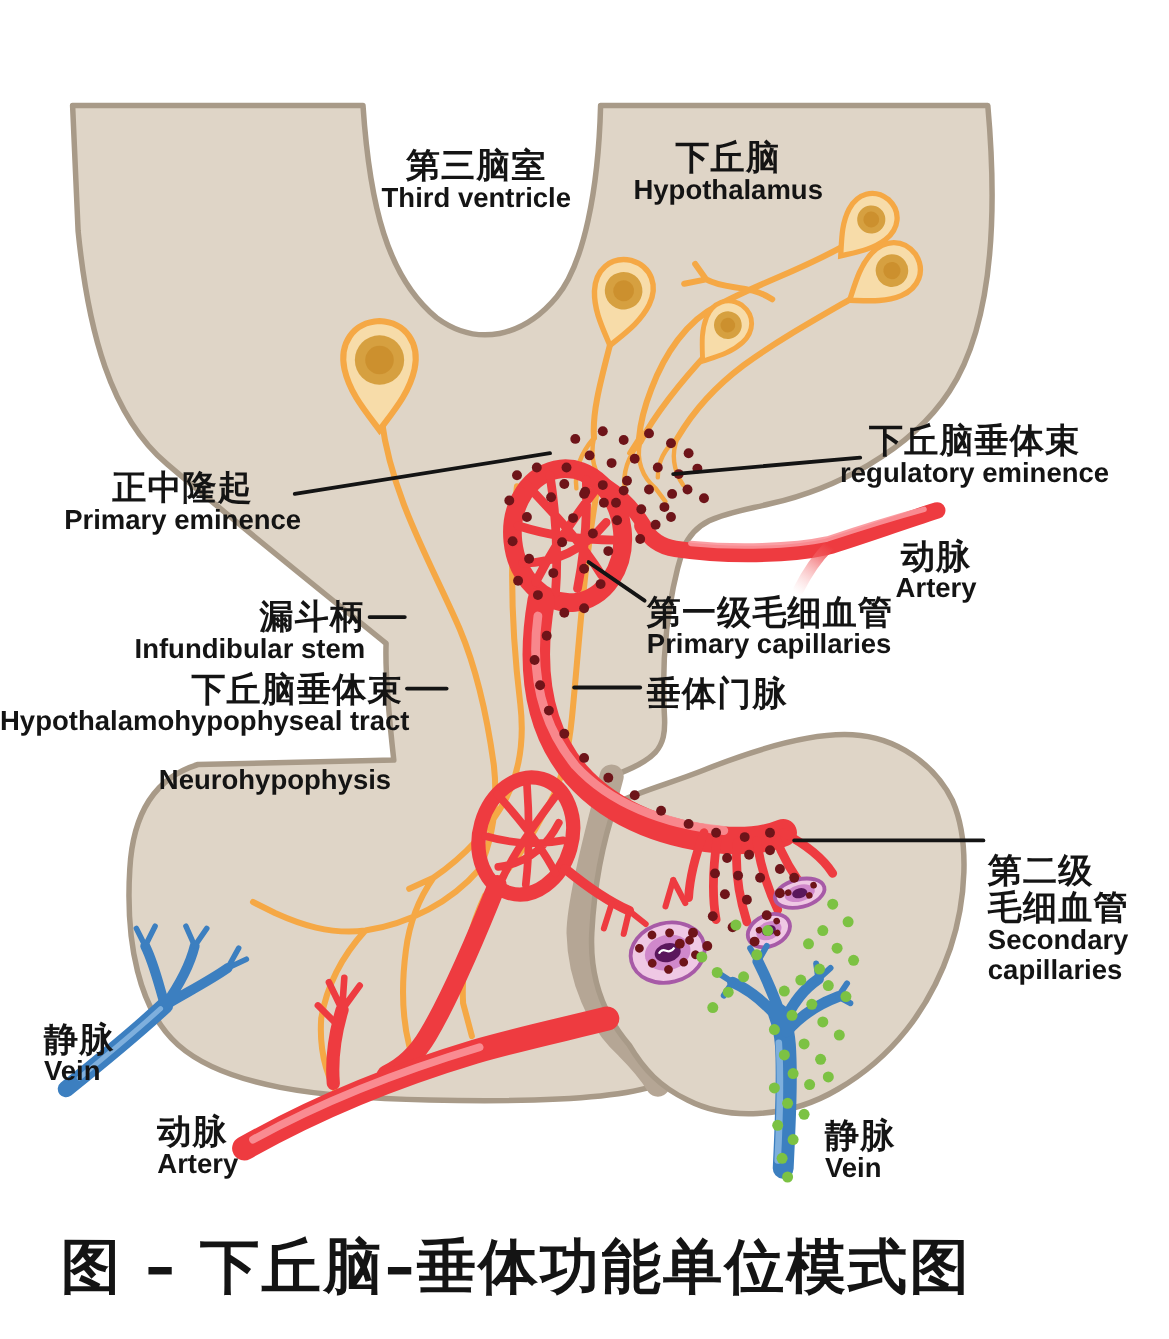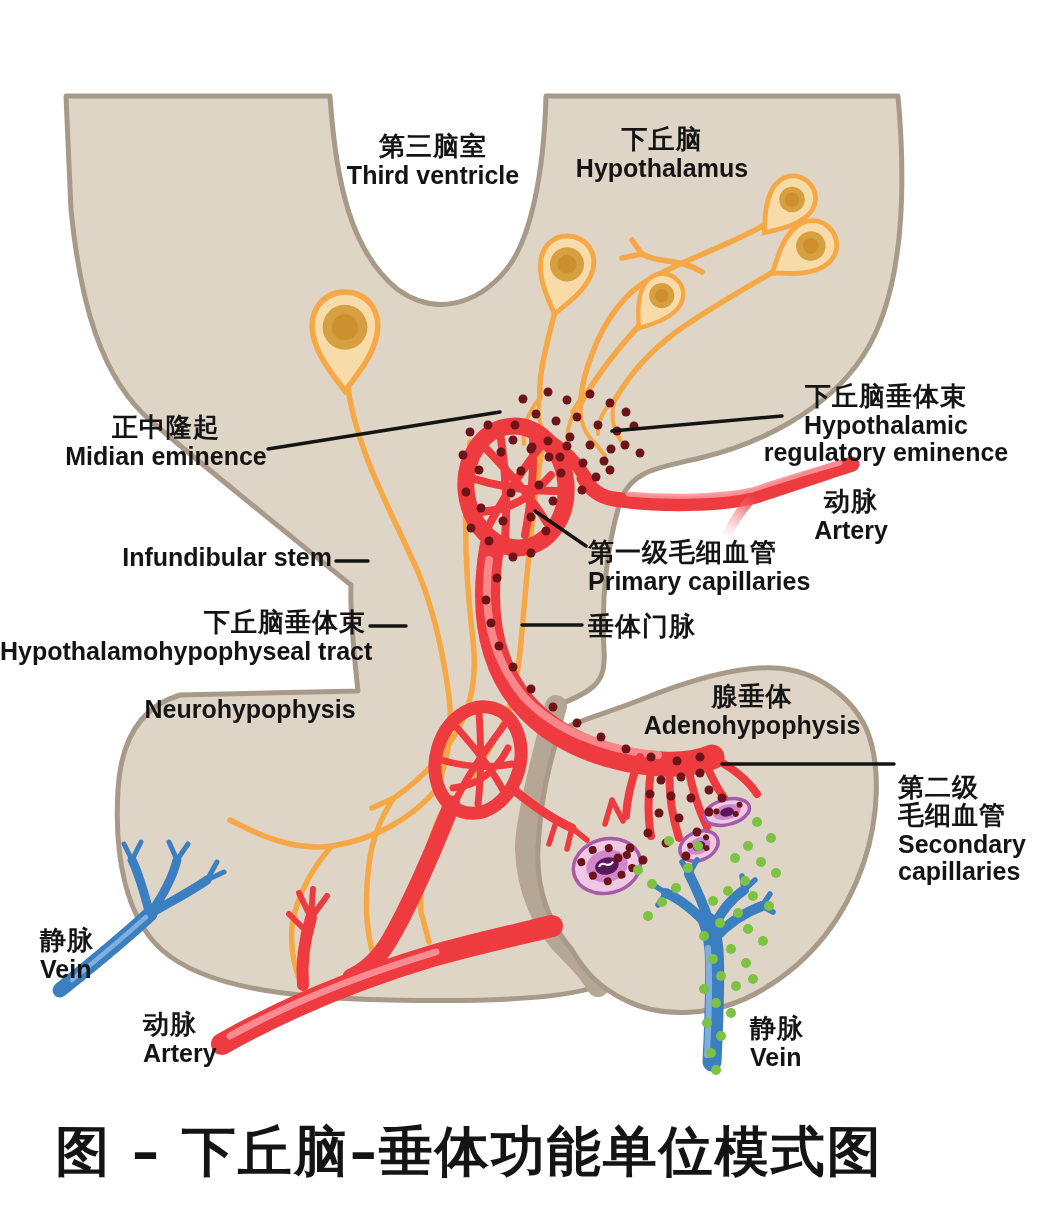--- a/index.html
+++ b/index.html
@@ -27,21 +27,21 @@
   .dotp{fill:var(--peptide-dot);}
   .doth{fill:var(--hormone-dot);}
   .vein{stroke:var(--vein-blue);fill:none;stroke-linecap:round;stroke-linejoin:round;}
   .vein-hi{stroke:var(--vein-blue-light);fill:none;stroke-linecap:round;}
   .cellbody{fill:var(--cell-fill);stroke:var(--cell-outline);stroke-width:3.5px;}
   .cellinner{fill:var(--cell-inner);}
   .cellnuc{fill:var(--cell-nucleus);}
   .leader{stroke:var(--label-text);stroke-width:3.5px;stroke-linecap:round;fill:none;}
   
   .lbl{position:absolute;color:var(--label-text);line-height:1.08;white-space:nowrap;text-align:center;}
-  .lbl .zh{display:block;font-family:Liberation Mono, monospace;font-weight:600;font-size:26px;letter-spacing:1px;}
+  .lbl .zh{display:block;font-family:Liberation Sans, sans-serif;font-weight:600;font-size:31px;letter-spacing:1px;}
   .lbl .en{display:block;font-family:"Liberation Sans","DejaVu Sans",sans-serif;font-weight:700;font-size:25px;letter-spacing:0;}
   .lbl.c{transform:translateX(-50%);}
   .lbl.r{text-align:right;}
   .lbl.l{text-align:left;}
   .caption{position:absolute;left:469px;top:1116px;transform:translateX(-50%);
            font-family:"DejaVu Sans",sans-serif;font-weight:700;font-size:54px;
            color:var(--label-text);white-space:nowrap;letter-spacing:2px;}
 </style>
 </head>
 <body>
@@ -390,35 +390,35 @@
   <span class="en">Third ventricle</span>
 </div>
 
 <div class="lbl c" style="left:662px;top:127px;">
   <span class="zh">下丘脑</span>
   <span class="en">Hypothalamus</span>
 </div>
 
 <div class="lbl c" style="left:886px;top:384px;">
   <span class="zh">下丘脑垂体束</span>
-  <span class="en">Hypothalamic</span>
   <span class="en">regulatory eminence</span>
 </div>
 
-<div class="lbl c" style="left:166px;top:415px;">
+<div class="lbl c" style="left:166px;top:427px;">
   <span class="zh">正中隆起</span>
-  <span class="en">Midian eminence</span>
+  <span class="en">Primary eminence</span>
 </div>
 
 <div class="lbl c" style="left:851px;top:489px;">
   <span class="zh">动脉</span>
   <span class="en">Artery</span>
 </div>
 
 <div class="lbl r" style="left:0;top:544px;width:332px;">
+  <span class="zh">漏斗柄</span>
   <span class="en">Infundibular stem</span>
 </div>
 
 <div class="lbl r" style="left:0;top:610px;width:366px;">
   <span class="zh">下丘脑垂体束</span>
   <span class="en">Hypothalamohypophyseal tract</span>
 </div>
 
 <div class="lbl l" style="left:588px;top:540px;">
   <span class="zh">第一级毛细血管</span>
@@ -426,24 +426,20 @@
 </div>
 
 <div class="lbl l" style="left:588px;top:614px;">
   <span class="zh">垂体门脉</span>
 </div>
 
 <div class="lbl c" style="left:250px;top:696px;">
   <span class="en">Neurohypophysis</span>
 </div>
 
-<div class="lbl c" style="left:752px;top:684px;">
-  <span class="zh">腺垂体</span>
-  <span class="en">Adenohypophysis</span>
-</div>
 
 <div class="lbl l" style="left:898px;top:775px;">
   <span class="zh">第二级</span>
   <span class="zh">毛细血管</span>
   <span class="en">Secondary</span>
   <span class="en">capillaries</span>
 </div>
 
 <div class="lbl l" style="left:40px;top:928px;">
   <span class="zh">静脉</span>

